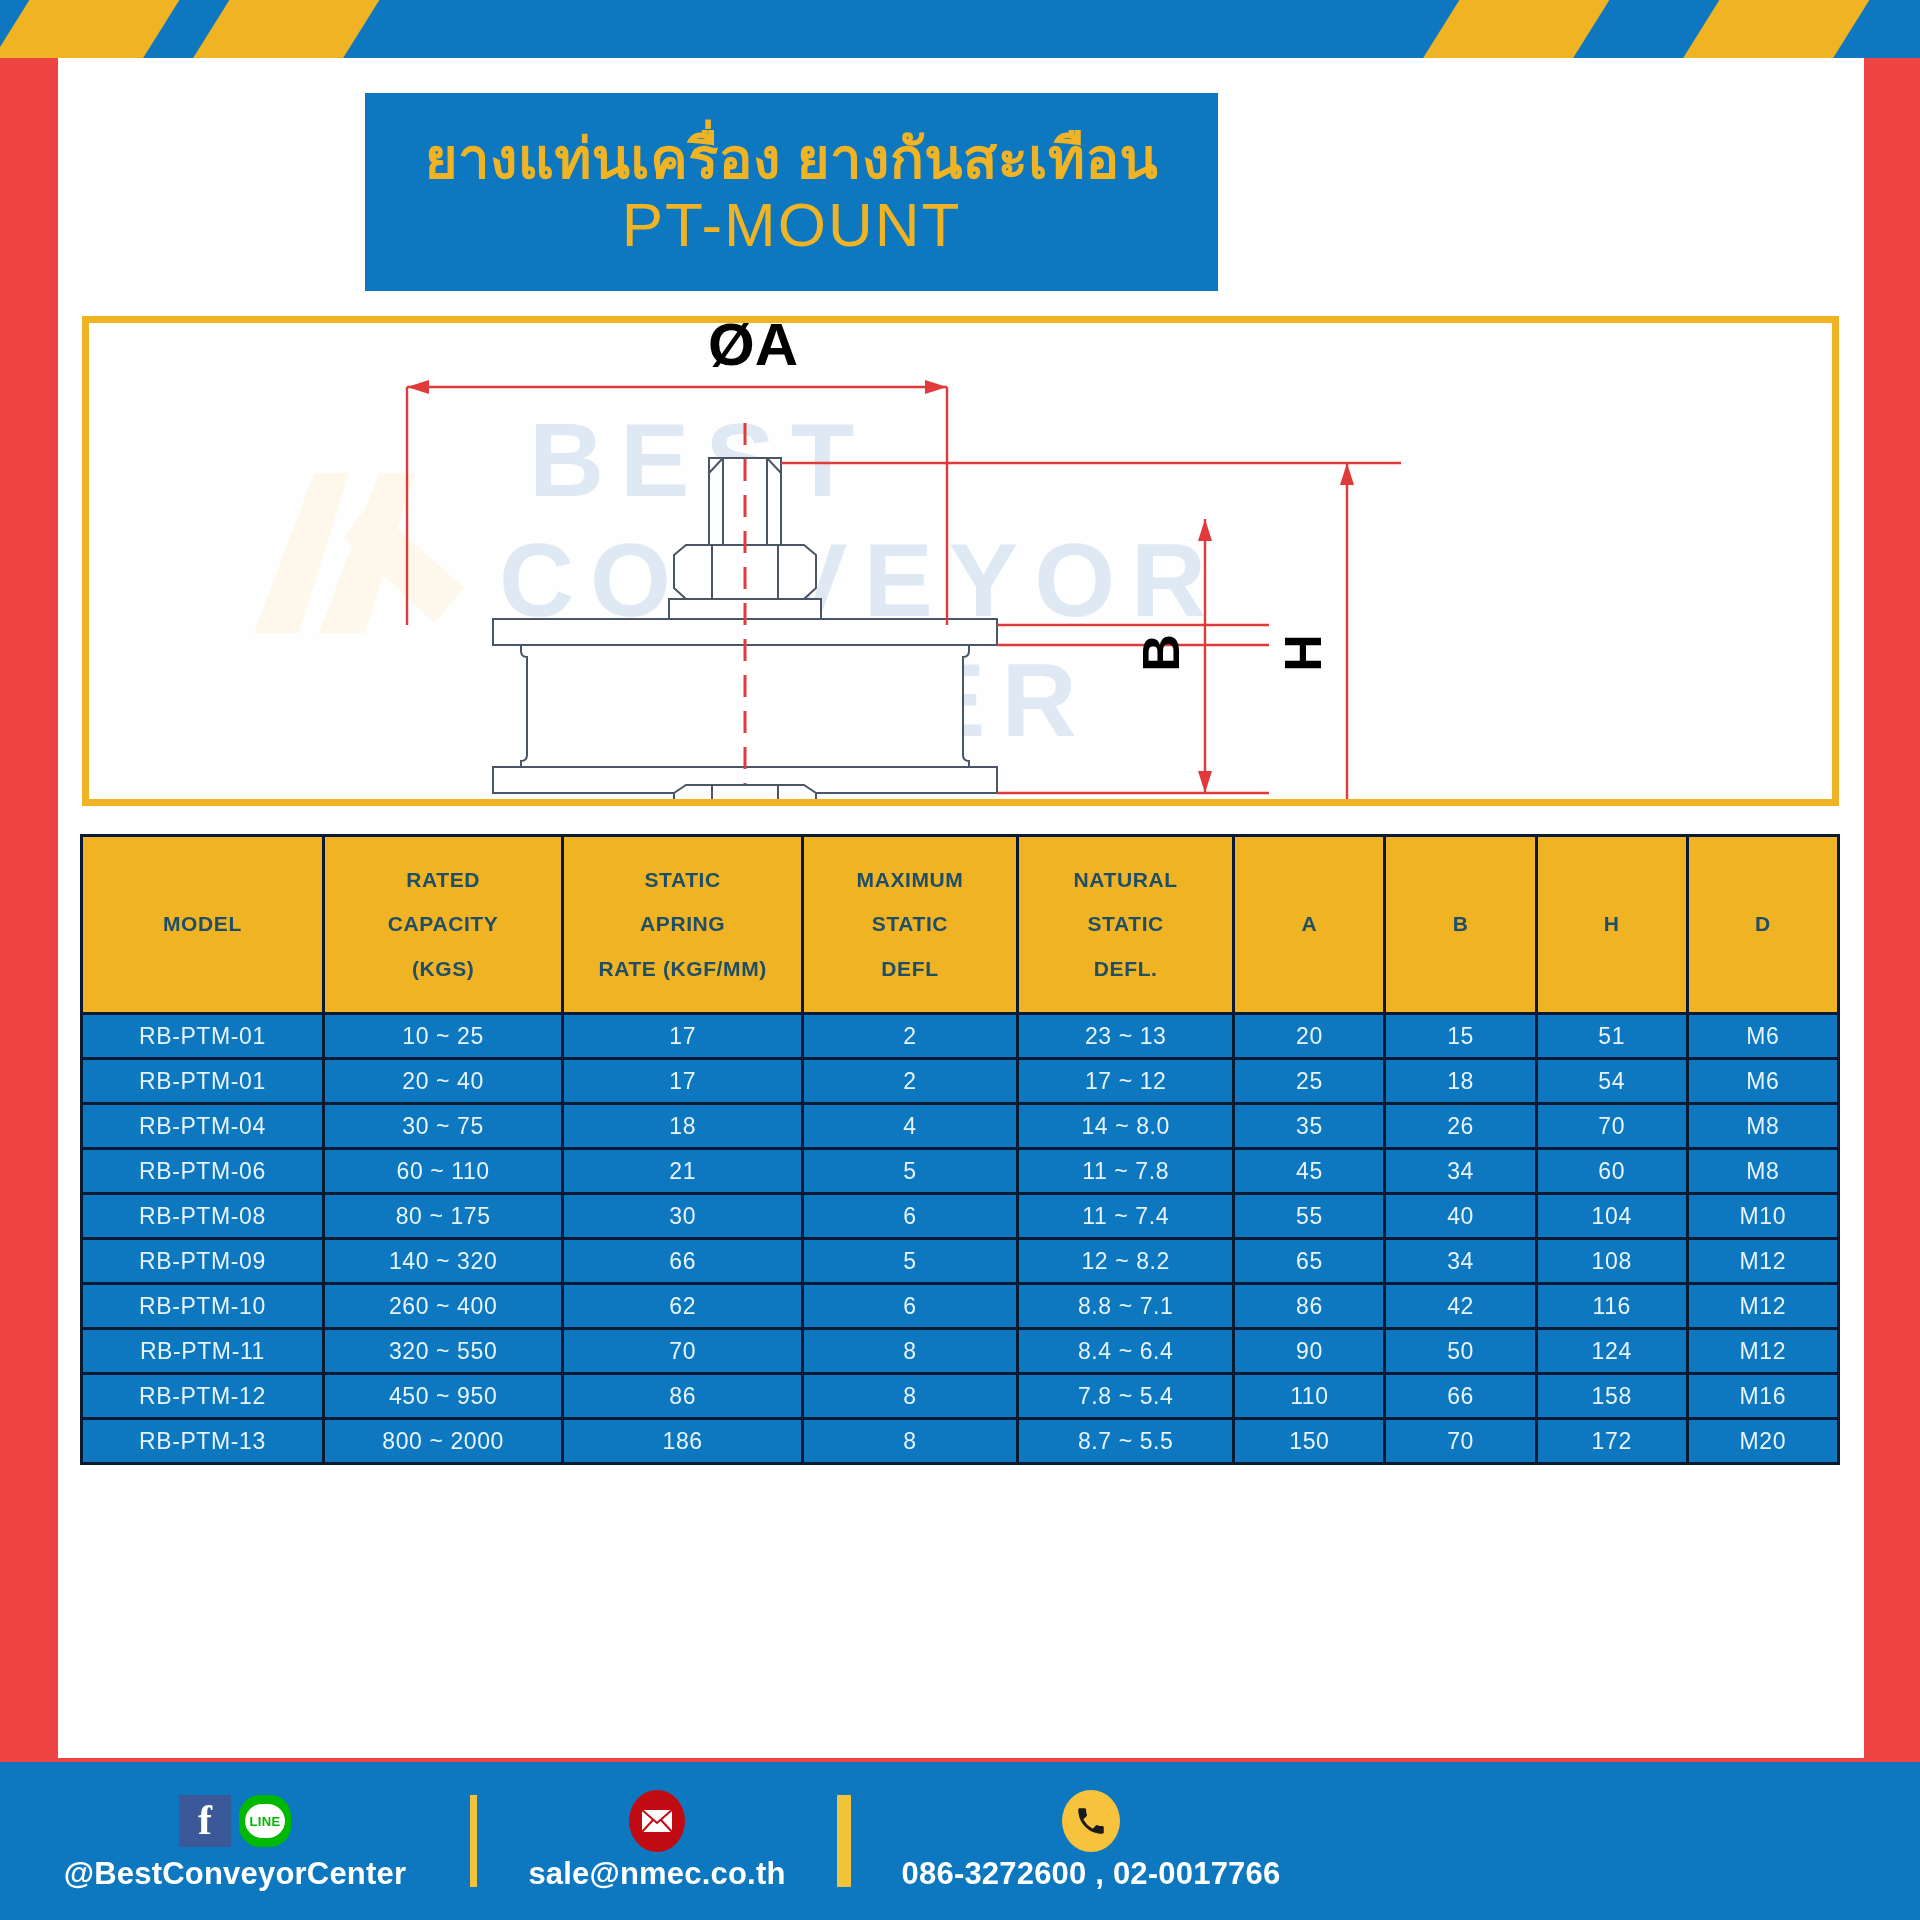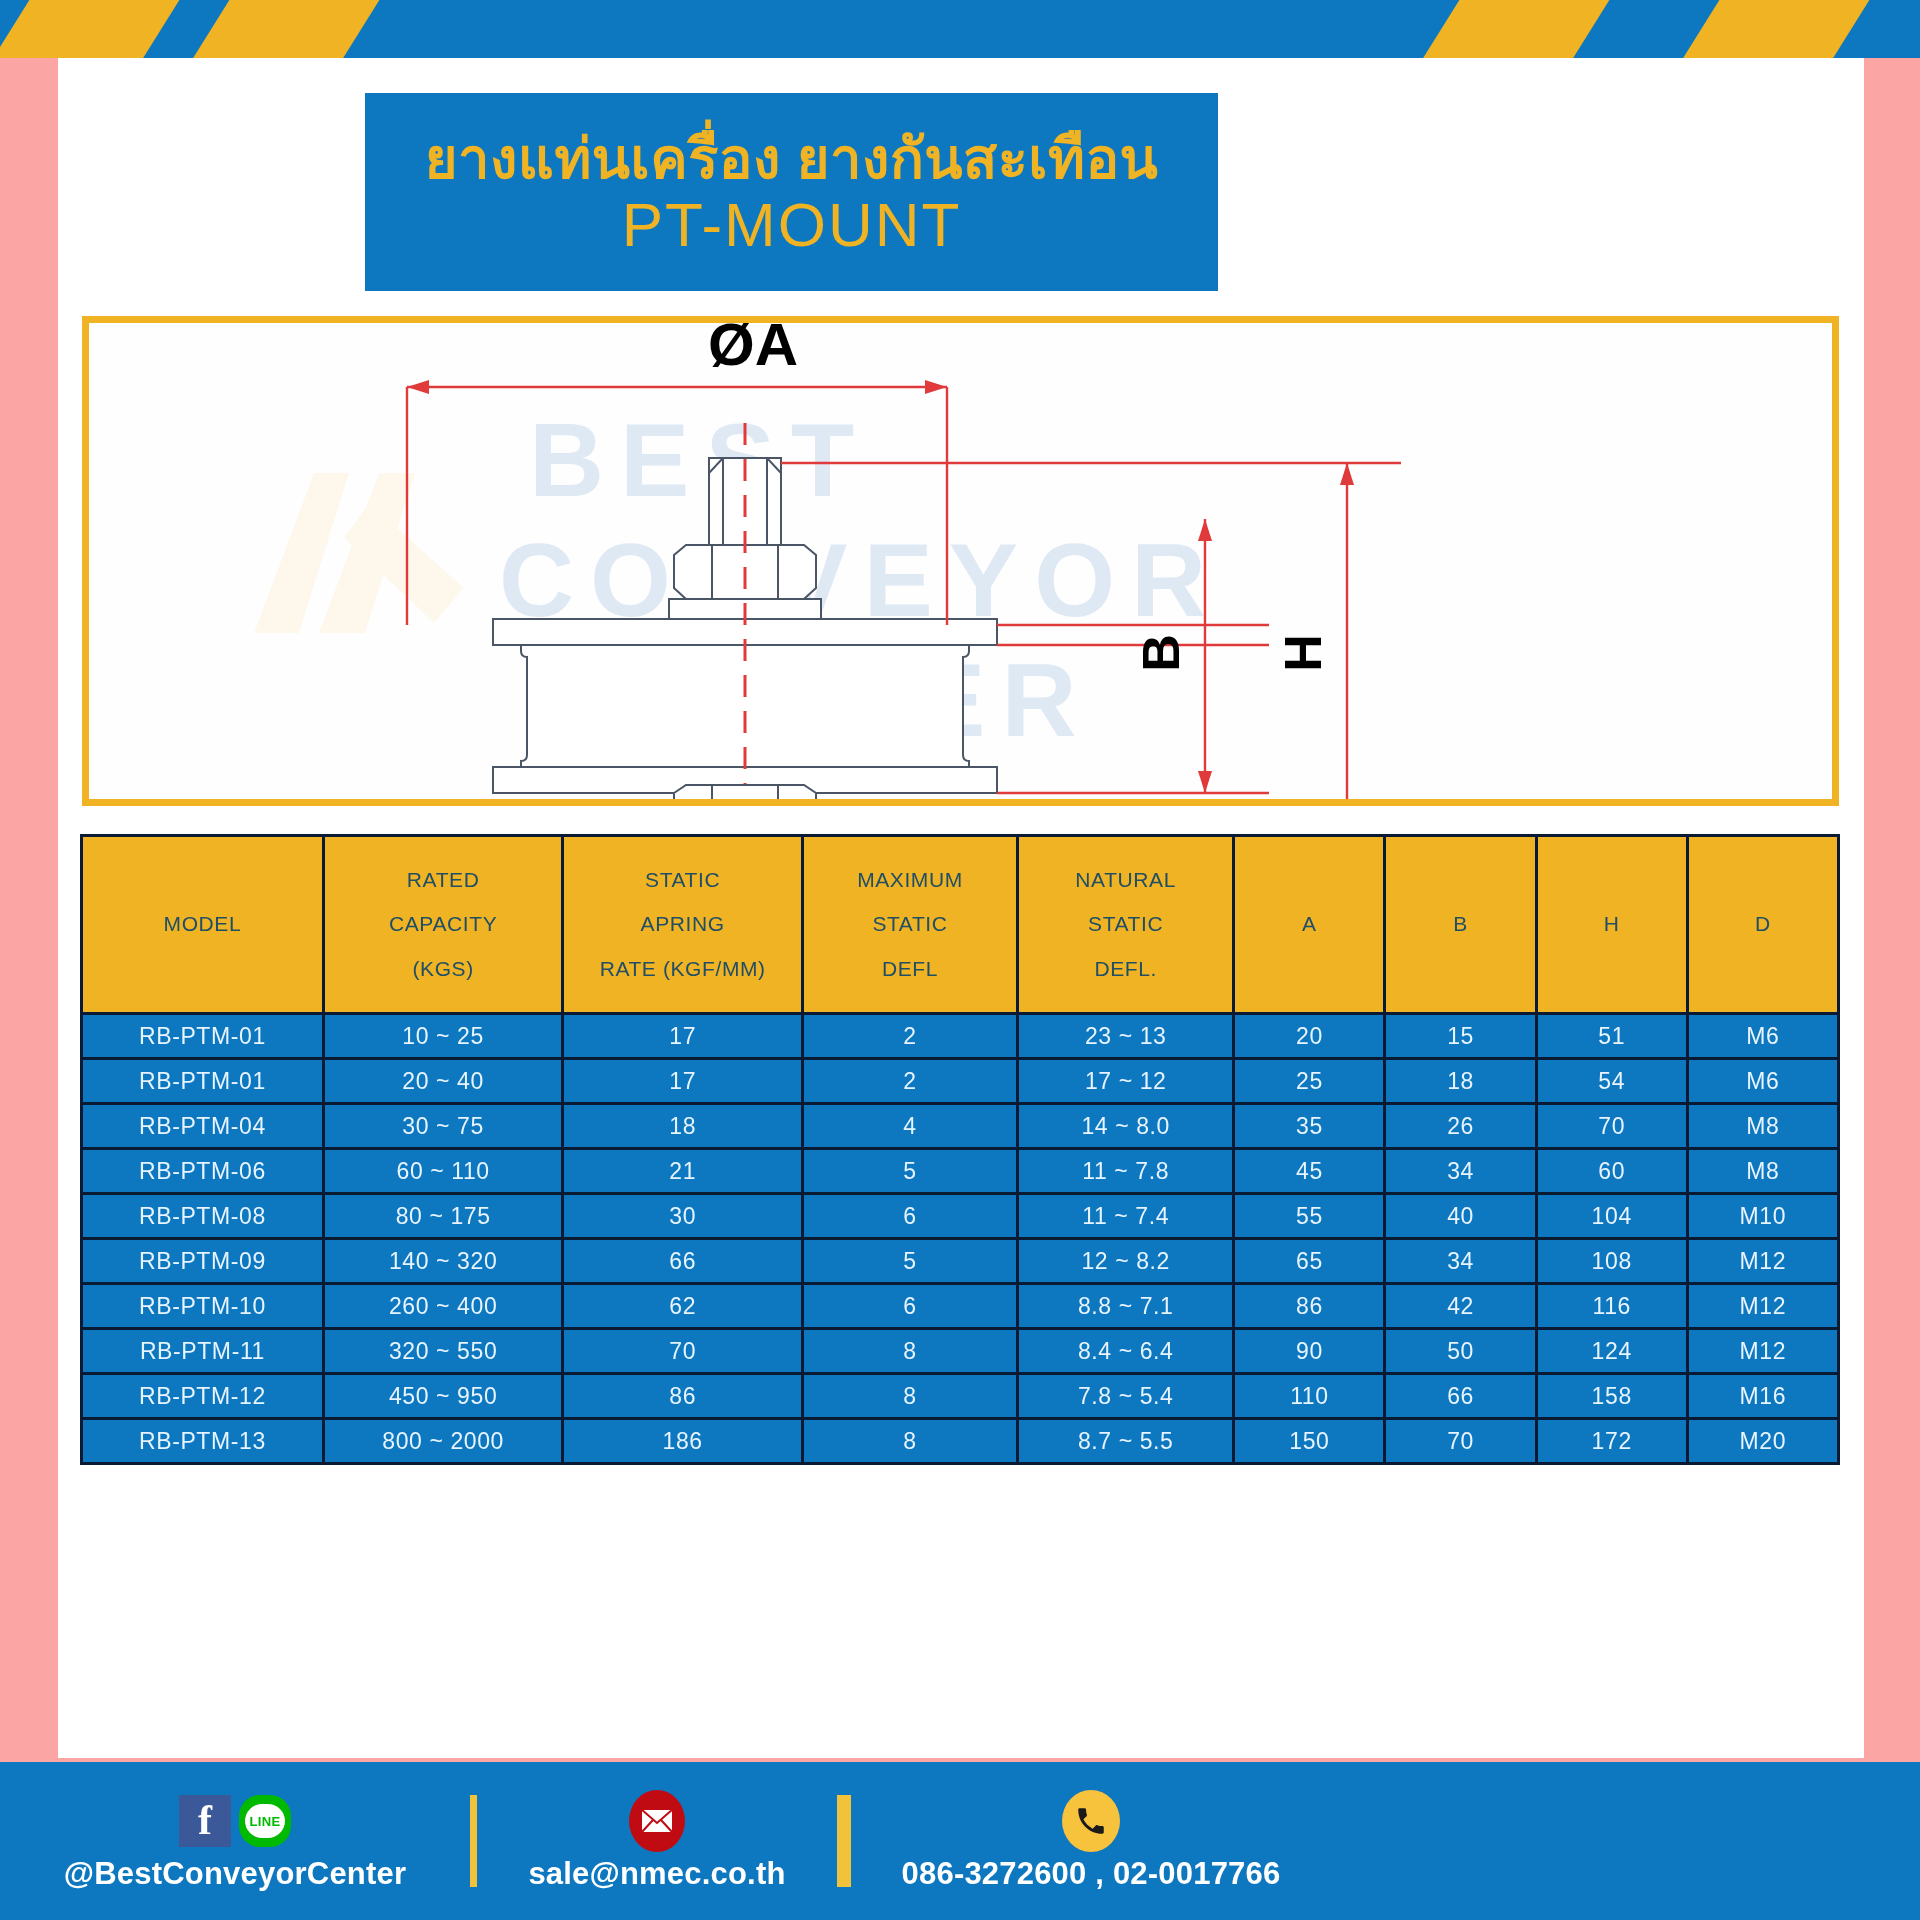--- a/index.html
+++ b/index.html
@@ -6,21 +6,21 @@
   html, body {
     width: 1920px; height: 1920px;
     font-family: "Liberation Sans", "DejaVu Sans", sans-serif;
     background: #0d78c0;
     overflow: hidden;
   }
 
   .page {
     position: relative;
     width: 1920px; height: 1920px;
-    background: #fca5a5;
+    background: #ef4444;
   }
 
   
   .top-band {
     position: absolute; top: 0; left: 0;
     width: 1920px; height: 58px;
     background: #0d78c0;
     overflow: hidden;
   }
   .stripe {
@@ -109,21 +109,21 @@
   }
   .spec-table th, .spec-table td {
     border: 3px solid #0b1a33;
     text-align: center;
     vertical-align: middle;
   }
   .spec-table thead th {
     background: #f0b323;
     color: #1f4e66;
     font-size: 21px;
-    font-weight: normal;
+    font-weight: bold;
     letter-spacing: 0.6px;
     height: 178px;
     padding: 6px 0;
     line-height: 2.1;
   }
   .spec-table thead th .hl { display: block; }
   .spec-table tbody td {
     background: #0d78c0;
     color: #e8f4ff;
     font-size: 23px;

